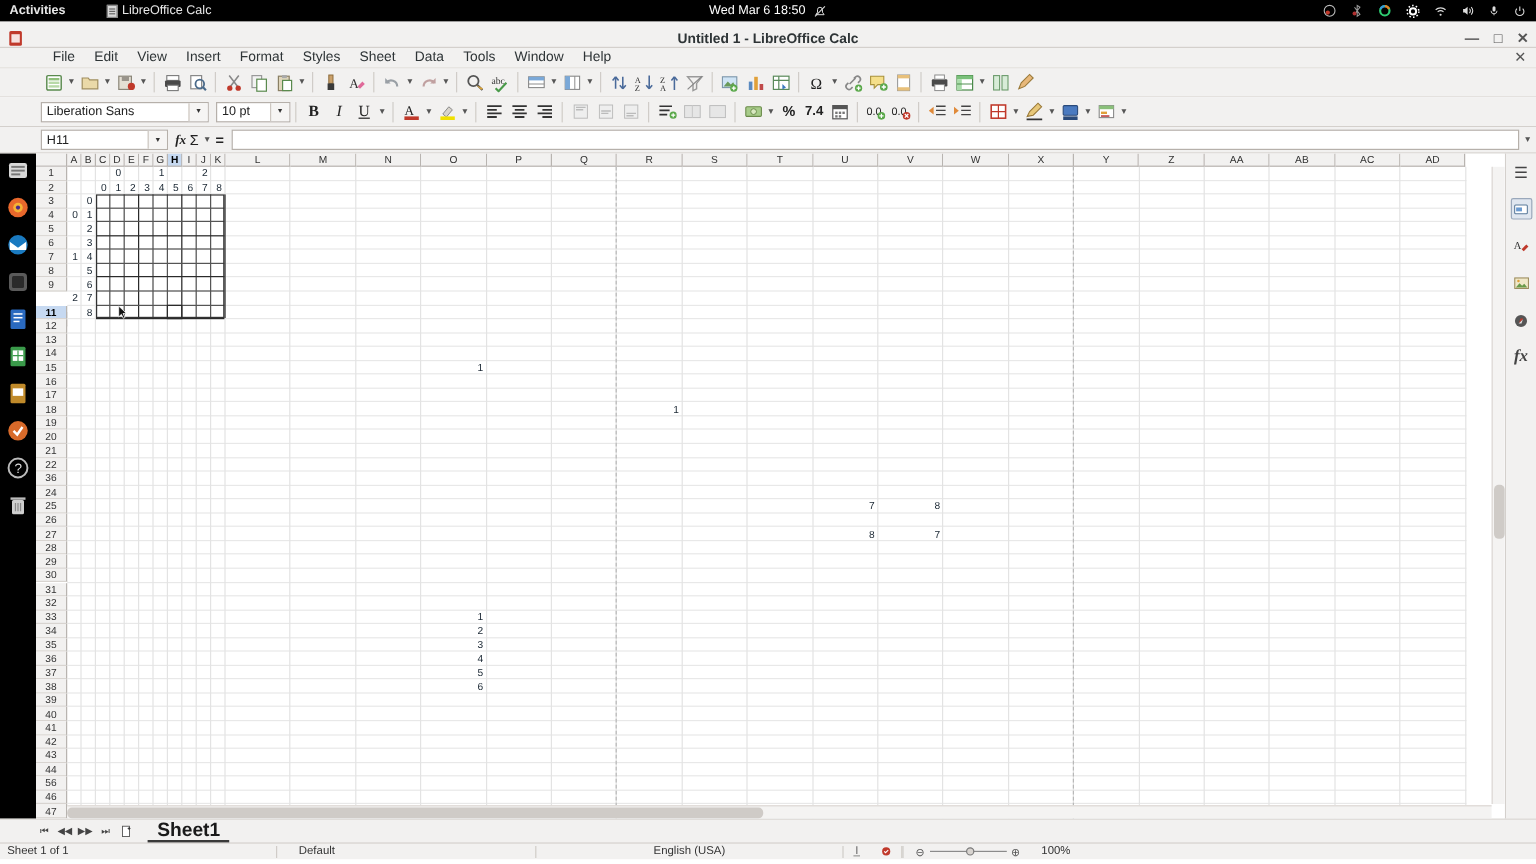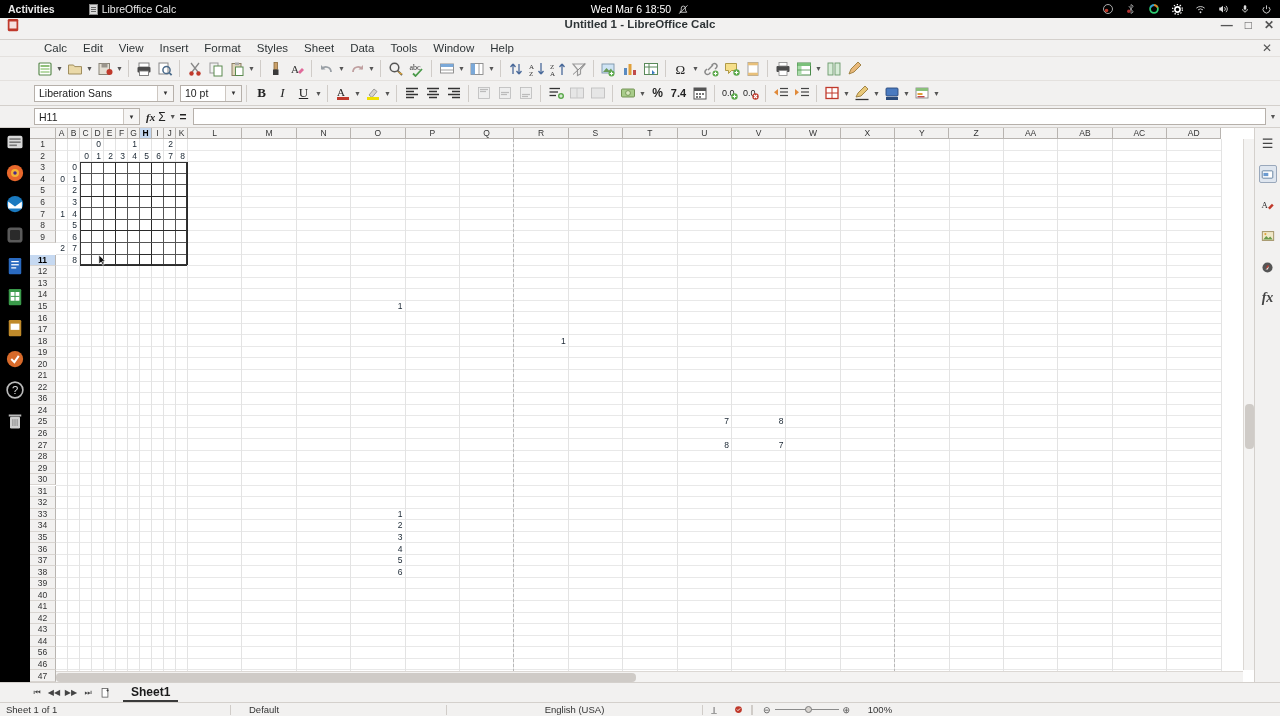--- a/index.html
+++ b/index.html
@@ -28,21 +28,21 @@
     width:9px;height:11px;background:#d8d8d8;border:1px solid #888;
     display:inline-block;position:relative;
   }
   .doc-mini:after{content:"";position:absolute;left:1px;top:2px;width:5px;height:1px;
     box-shadow:0 2px 0 #666,0 4px 0 #666;background:#666;}
 
   
   #titlebar {
     height: 22px; background: #f2f1f0;
     border-bottom: 1px solid #d4d0cc;
-    display: flex; align-items: flex-start; justify-content: center;
+    display: flex; align-items: flex-end; justify-content: center;
     position: relative; font-size: 11.5px; font-weight: bold; color: #2e3436;
   }
   #titlebar .winbtns { position:absolute; right:6px; display:flex; gap:12px; align-items:center; color:#555; font-size:12px;}
   #titlebar .lo-logo { position:absolute; left:6px; width:14px; height:14px; }
 
   
   #menubar {
     height: 17px; background: #f2f1f0; display:flex; align-items:center;
     padding-left: 36px; font-size: 11.5px; color:#2e3436; position:relative;
     border-bottom:1px solid #e4e1de;
@@ -164,21 +164,21 @@
   #sidebar .sic.active { background:#dfe6ef; border:1px solid #9aa8bb; border-radius:2px; }
 
   
   #tabbar {
     height:20px; background:#f2f1f0; display:flex; align-items:center;
     padding-left:30px; gap:3px; border-top:1px solid #d4d0cc;
   }
   #tabbar .navb { width:14px; height:14px; display:flex; align-items:center; justify-content:center;
                   font-size:8px; color:#444; }
   #tabbar .sheettab {
-    font-size:12px; font-weight:bold; color:#1a1a1a; padding:1px 8px 0 8px;
+    font-size:16px; font-weight:bold; color:#1a1a1a; padding:1px 8px 0 8px;
     border-bottom:2px solid #3a3a3a; margin-left:8px; line-height:15px;
   }
 
   
   #statusbar {
     height:14px; background:#f2f1f0; border-top:1px solid #d4d0cc;
     display:flex; align-items:center; font-size:9.5px; color:#333;
   }
   #statusbar .sb { padding:0 6px; height:24px; display:flex; align-items:center; }
   #statusbar .div { width:1px; height:10px; background:#d0ccc8; }
@@ -252,21 +252,21 @@
   </svg>
   <span>Untitled 1 - LibreOffice Calc</span>
   <span class="winbtns">
     <span>—</span>
     <span>□</span>
     <span>✕</span>
   </span>
 </div>
 
 <div id="menubar">
-  <span class="mi">Calc</span>
+  <span class="mi">File</span>
   <span class="mi">Edit</span>
   <span class="mi">View</span>
   <span class="mi">Insert</span>
   <span class="mi">Format</span>
   <span class="mi">Styles</span>
   <span class="mi">Sheet</span>
   <span class="mi">Data</span>
   <span class="mi">Tools</span>
   <span class="mi">Window</span>
   <span class="mi">Help</span>

